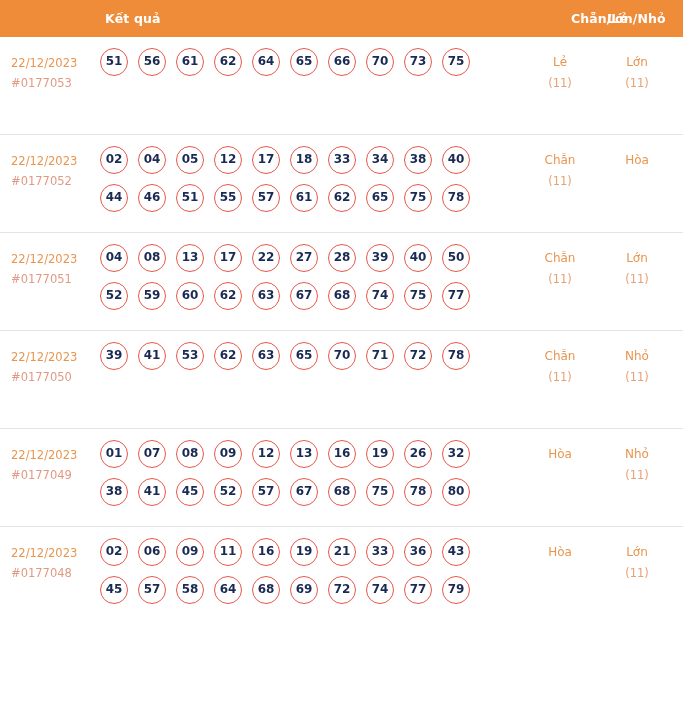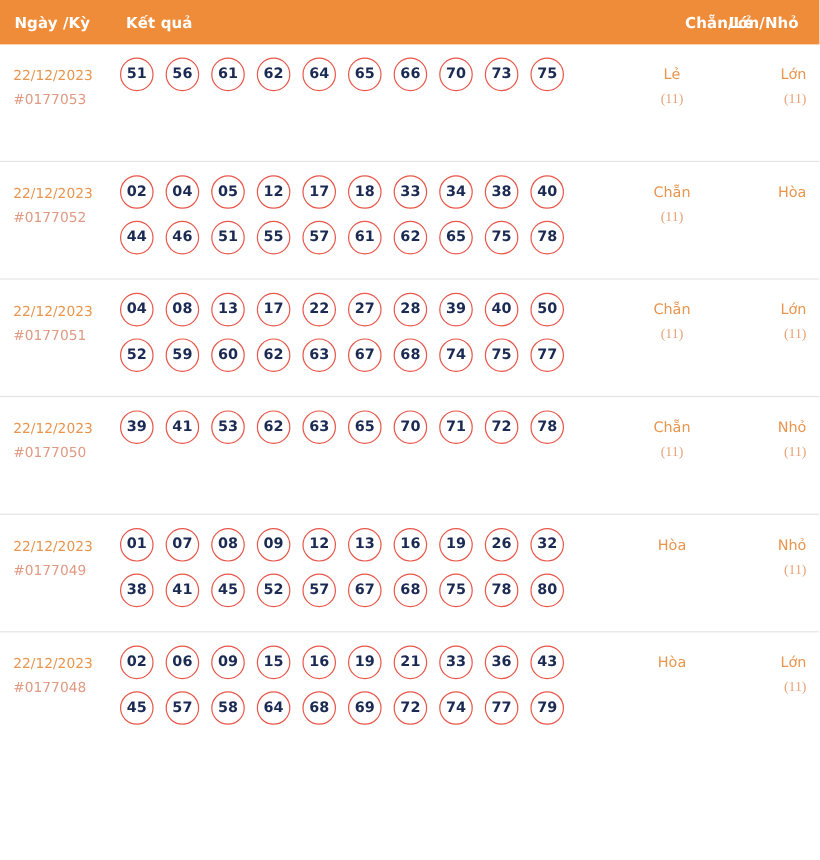--- a/index.html
+++ b/index.html
@@ -98,35 +98,33 @@
   .stat {
     position: absolute;
     top: 15px;
     width: 70px;
     text-align: center;
     font-size: 12px;
     line-height: 21px;
     color: #e8954e;
   }
   .stat-oddeven  { left: 525px; }
-  .stat-bigsmall { left: 602px; text-align: right; }
+  .stat-bigsmall { left: 602px; }
   .stat .count {
     display: block;
     color: #e6a277;
     font-size: 11.5px;
-    font-family: Liberation Serif, serif;
   }
 </style>
 </head>
 <body>
 
 <div class="results-table">
 
   <div class="table-header">
-    <div class="hcell hcell-date">Ngày /Kỳ</div>
     <div class="hcell hcell-result">Kết quả</div>
     <div class="hcell hcell-oddeven">Chẵn/Lẻ</div>
     <div class="hcell hcell-bigsmall">Lớn/Nhỏ</div>
   </div>
 
   <div id="rows-container">
       <div class="row">
         <div class="row-date"><span>22/12/2023</span><span class="issue">#0177053</span></div>
         <div class="balls">
           <div class="ball-line"><span class="ball">51</span><span class="ball">56</span><span class="ball">61</span><span class="ball">62</span><span class="ball">64</span><span class="ball">65</span><span class="ball">66</span><span class="ball">70</span><span class="ball">73</span><span class="ball">75</span></div>
@@ -165,21 +163,21 @@
         <div class="balls">
           <div class="ball-line"><span class="ball">01</span><span class="ball">07</span><span class="ball">08</span><span class="ball">09</span><span class="ball">12</span><span class="ball">13</span><span class="ball">16</span><span class="ball">19</span><span class="ball">26</span><span class="ball">32</span></div>
           <div class="ball-line"><span class="ball">38</span><span class="ball">41</span><span class="ball">45</span><span class="ball">52</span><span class="ball">57</span><span class="ball">67</span><span class="ball">68</span><span class="ball">75</span><span class="ball">78</span><span class="ball">80</span></div>
         </div>
         <div class="stat stat-oddeven"><span>Hòa</span><span class="count"></span></div>
         <div class="stat stat-bigsmall"><span>Nhỏ</span><span class="count">(11)</span></div>
       </div>
       <div class="row">
         <div class="row-date"><span>22/12/2023</span><span class="issue">#0177048</span></div>
         <div class="balls">
-          <div class="ball-line"><span class="ball">02</span><span class="ball">06</span><span class="ball">09</span><span class="ball">15</span><span class="ball">16</span><span class="ball">19</span><span class="ball">21</span><span class="ball">33</span><span class="ball">36</span><span class="ball">43</span></div>
+          <div class="ball-line"><span class="ball">02</span><span class="ball">06</span><span class="ball">09</span><span class="ball">11</span><span class="ball">16</span><span class="ball">19</span><span class="ball">21</span><span class="ball">33</span><span class="ball">36</span><span class="ball">43</span></div>
           <div class="ball-line"><span class="ball">45</span><span class="ball">57</span><span class="ball">58</span><span class="ball">64</span><span class="ball">68</span><span class="ball">69</span><span class="ball">72</span><span class="ball">74</span><span class="ball">77</span><span class="ball">79</span></div>
         </div>
         <div class="stat stat-oddeven"><span>Hòa</span><span class="count"></span></div>
         <div class="stat stat-bigsmall"><span>Lớn</span><span class="count">(11)</span></div>
       </div>
     </div>
 
 </div>
 
 </body></html>

